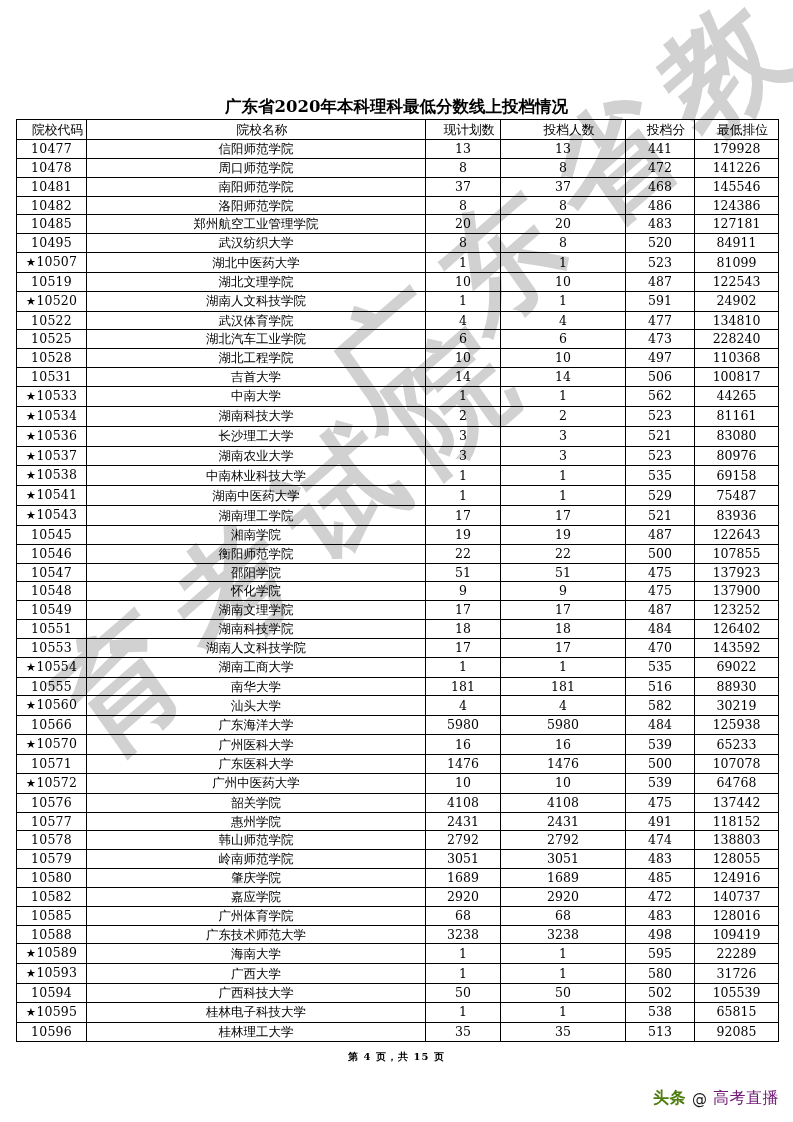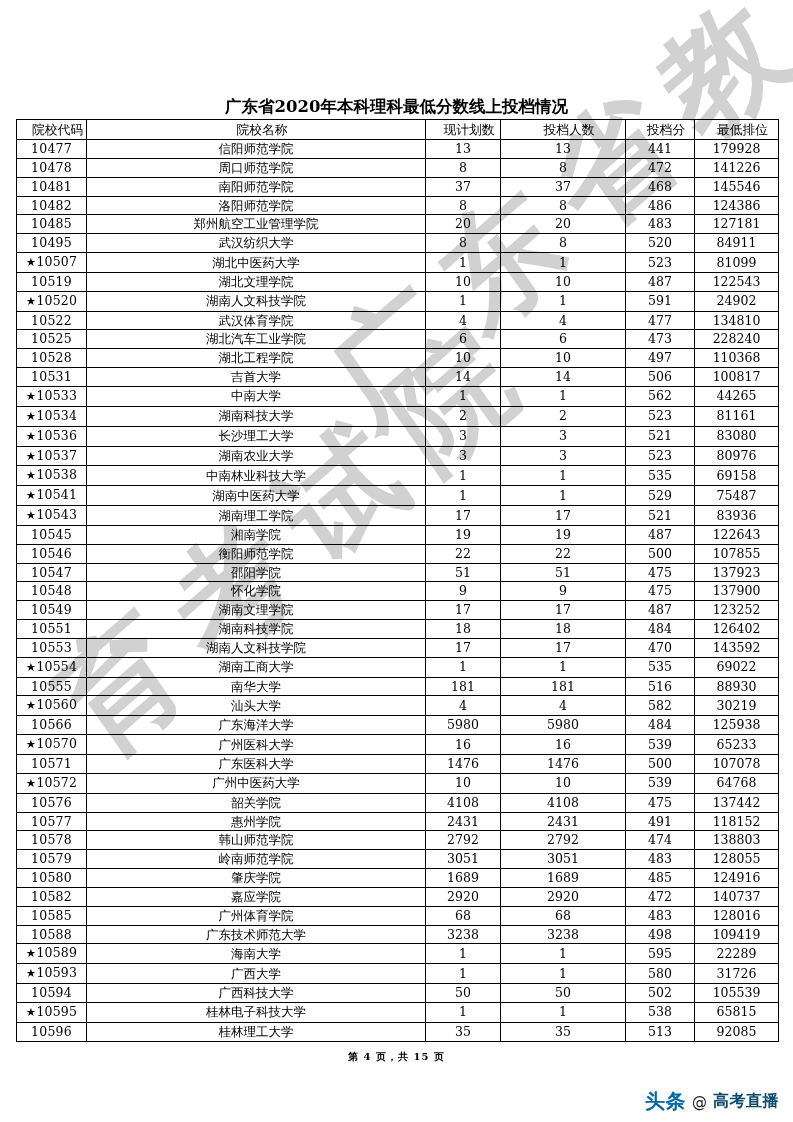--- a/index.html
+++ b/index.html
@@ -132,34 +132,34 @@
     position: absolute;
     right: 14px;
     top: 1088px;
     display: flex;
     align-items: center;
     gap: 6px;
     z-index: 10;
     font-family: "DejaVu Sans", "Liberation Sans", sans-serif;
   }
   .brand-left {
-    font-size: 20px;
+    font-size: 16px;
     font-weight: 700;
-    color: #0369a1;
+    color: #4d7c0f;
     letter-spacing: 0.5px;
   }
   .brand-at {
     font-size: 15px;
     font-weight: 400;
     color: #1a1a1a;
   }
   .brand-right {
     font-size: 16px;
-    font-weight: 700;
-    color: #0c4a6e;
+    font-weight: 400;
+    color: #701a75;
     letter-spacing: 0.5px;
   }
 </style>
 </head>
 <body>
 
 <div class="page">
 
   <div class="watermark-layer">
     <div class="watermark-text wm-a">广东省教</div>

